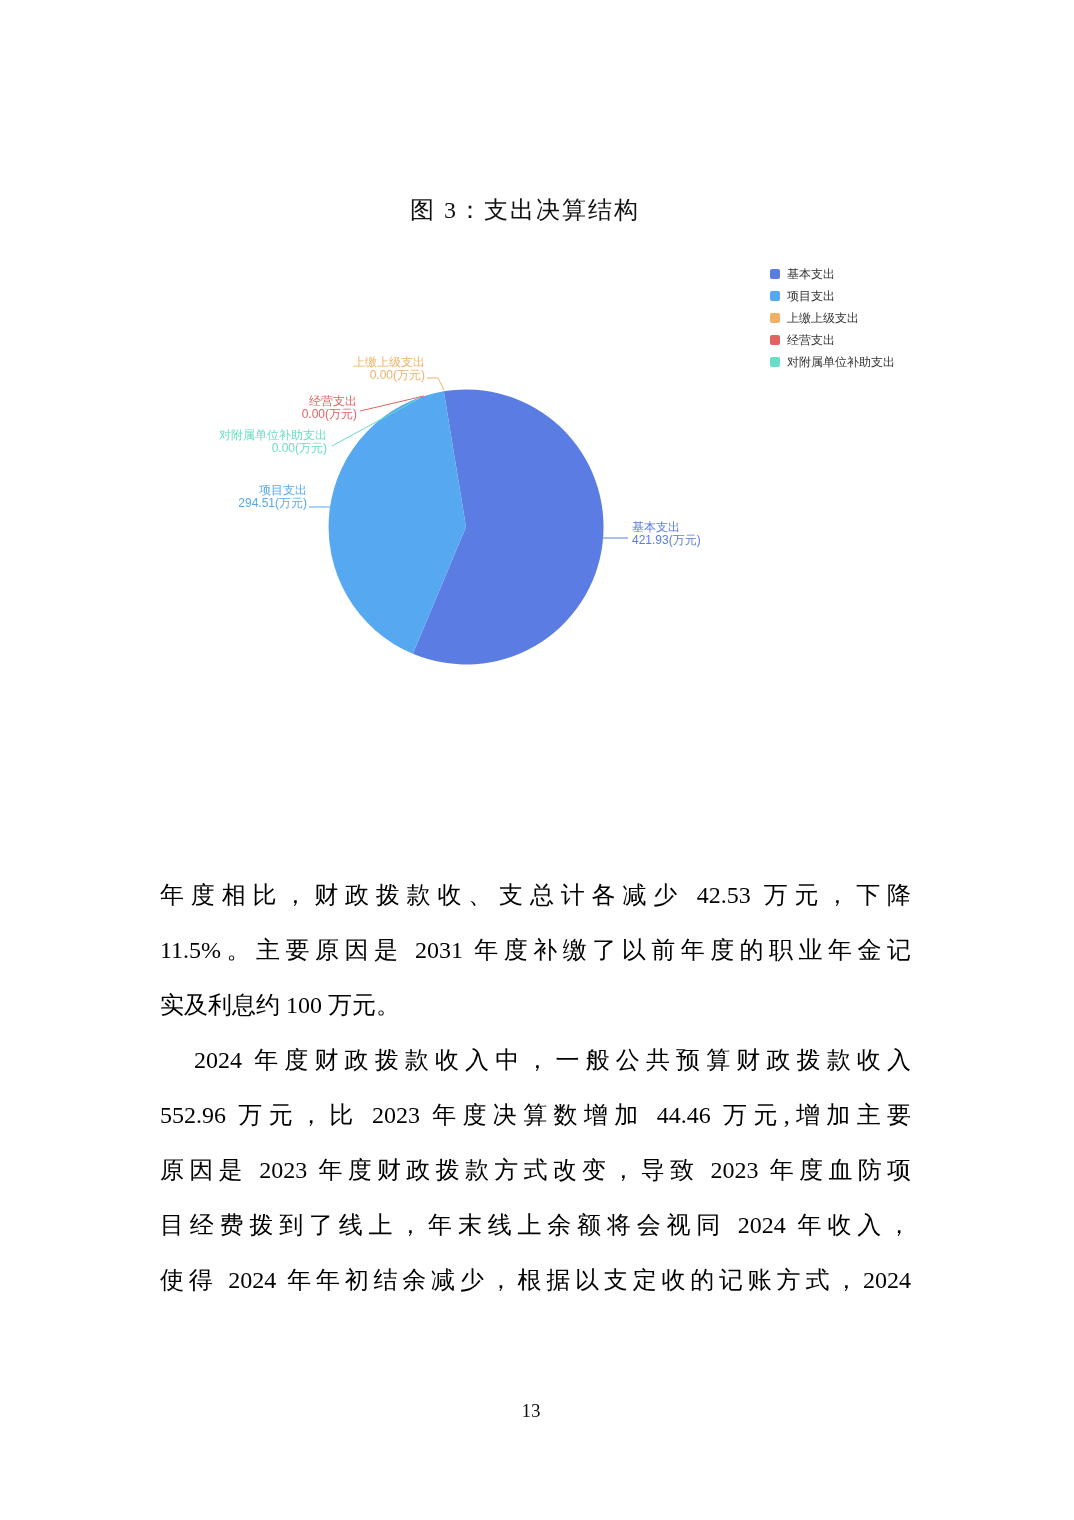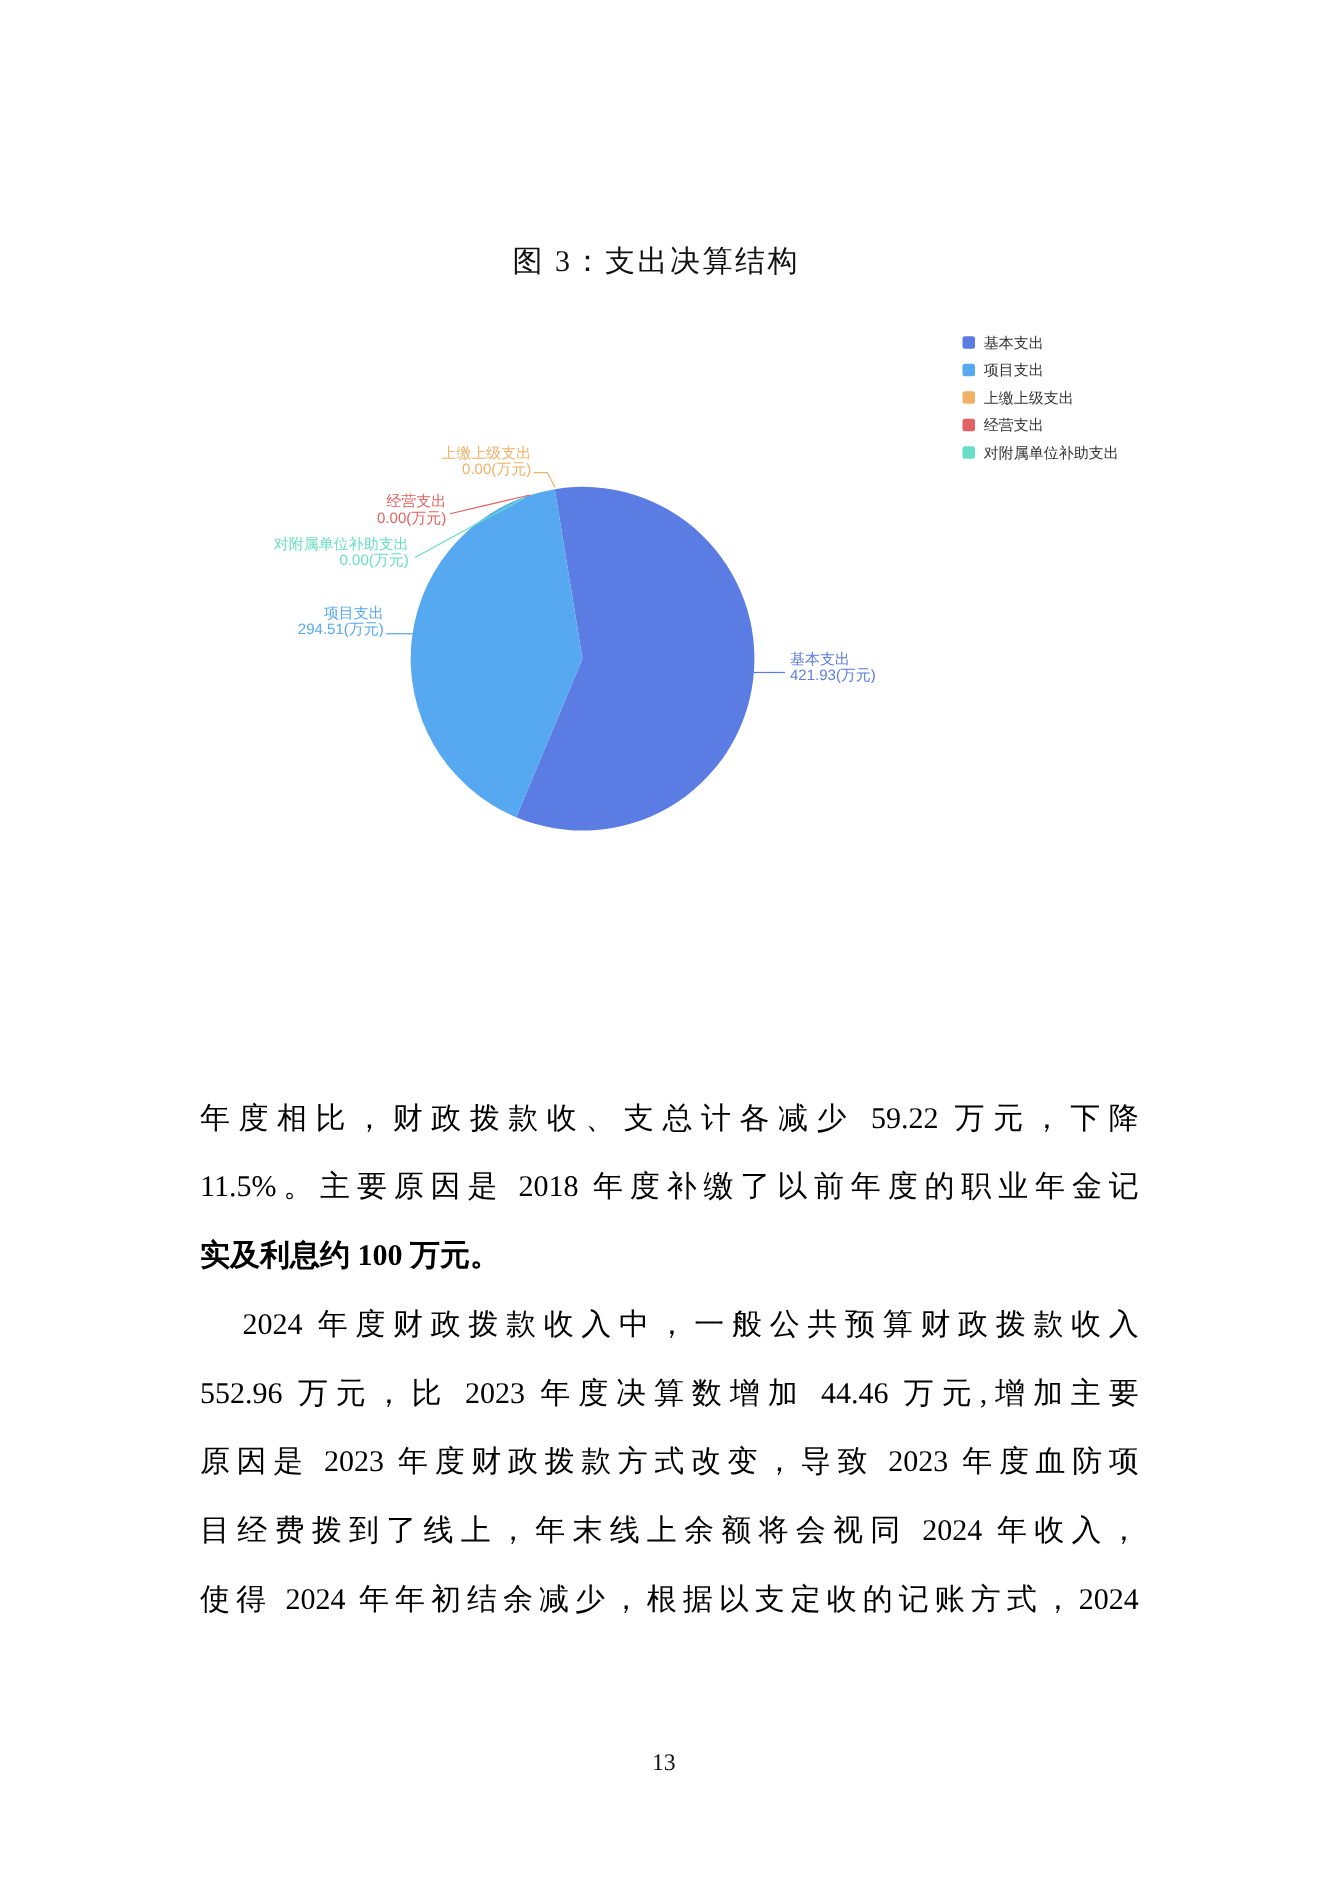--- a/index.html
+++ b/index.html
@@ -49,21 +49,21 @@
   .body-text {
     position:absolute; left:160px; top:868px; width:751px;
     font-size:24px; color:#000;
   }
   .line {
     height:55px; line-height:55px;
     text-align:justify; text-align-last:justify;
     overflow:hidden; white-space:normal;
   }
   .line.indent { text-indent:34px; }
-  .line.short { text-align-last:left;font-weight:bold; }
+  .line.short { text-align-last:left; }
 
   .page-number {
     position:absolute; top:1400px; left:0; width:1062px;
     text-align:center; font-size:19px; color:#111;
   }
 </style>
 </head>
 <body>
 
 <div class="page">
@@ -123,22 +123,22 @@
       <div>294.51(万元)</div>
     </div>
     <div class="pie-label lab-jiben" style="color: rgb(91, 124, 226);">
       <div>基本支出</div>
       <div>421.93(万元)</div>
     </div>
   </div>
 
 
   <div class="body-text">
-    <div class="line">年度相比，财政拨款收、支总计各减少 59.22 万元，下降</div>
-    <div class="line">11.5%。主要原因是 2018 年度补缴了以前年度的职业年金记</div>
+    <div class="line">年度相比，财政拨款收、支总计各减少 42.53 万元，下降</div>
+    <div class="line">11.5%。主要原因是 2031 年度补缴了以前年度的职业年金记</div>
     <div class="line short">实及利息约 100 万元。</div>
     <div class="line indent">2024 年度财政拨款收入中，一般公共预算财政拨款收入</div>
     <div class="line">552.96 万元，比 2023 年度决算数增加 44.46 万元,增加主要</div>
     <div class="line">原因是 2023 年度财政拨款方式改变，导致 2023 年度血防项</div>
     <div class="line">目经费拨到了线上，年末线上余额将会视同 2024 年收入，</div>
     <div class="line">使得 2024 年年初结余减少，根据以支定收的记账方式，2024</div>
   </div>
 
   <div class="page-number">13</div>
 

